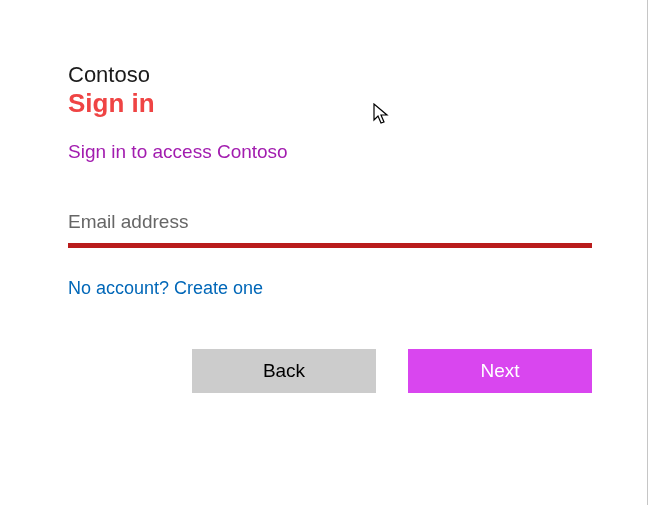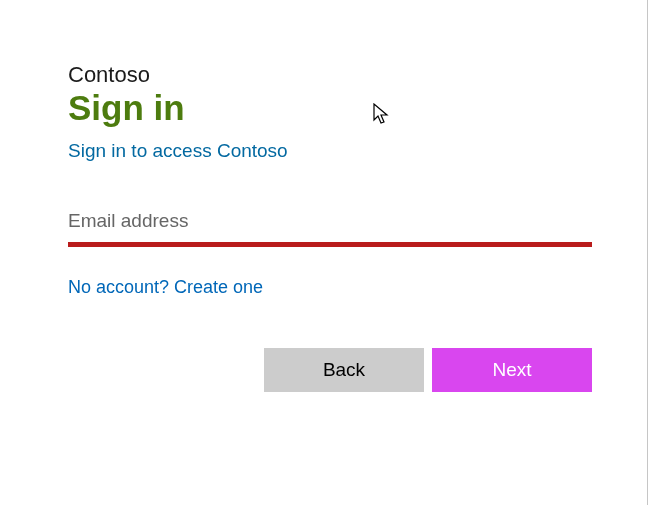--- a/index.html
+++ b/index.html
@@ -25,29 +25,29 @@
     .container {
       padding: 62px 68px 0 68px;
       width: 593px;
     }
     .brand {
       font-size: 22px;
       font-weight: 400;
       color: #1b1b1b;
     }
     .title {
-      font-size: 35px;
+      font-size: 26px;
       font-weight: 600;
-      color: #4d7c0f;
-      margin-bottom: 12px;
+      color: #ef4444;
+      margin-bottom: 22px;
     }
     .subtitle {
       font-size: 19px;
       font-weight: 400;
-      color: #0369a1;
+      color: #a21caf;
       margin-bottom: 44px;
     }
     .email-input {
       width: 524px;
       border: none;
       border-bottom: 5px solid #b91c1c;
       font-size: 19px;
       font-family: inherit;
       padding: 4px 0 10px 0;
       background: transparent;
@@ -68,29 +68,30 @@
       text-align: right;
     }
     .button-row {
       display: flex;
       gap: 8px;
       justify-content: flex-end;
       margin-top: 50px;
       width: 524px;
     }
     .btn {
-      width: 160px;
+      width: 184px;
       height: 44px;
       border: none;
       font-size: 19px;
       font-family: inherit;
       cursor: pointer;
       display: flex;
       align-items: center;
       justify-content: center;
+      margin-left: 24px;
     }
     .btn-back {
       background: #cccccc;
       color: #000000;
     }
     .btn-next {
       background: #d946ef;
       color: #ffffff;
     }
     .cursor {

